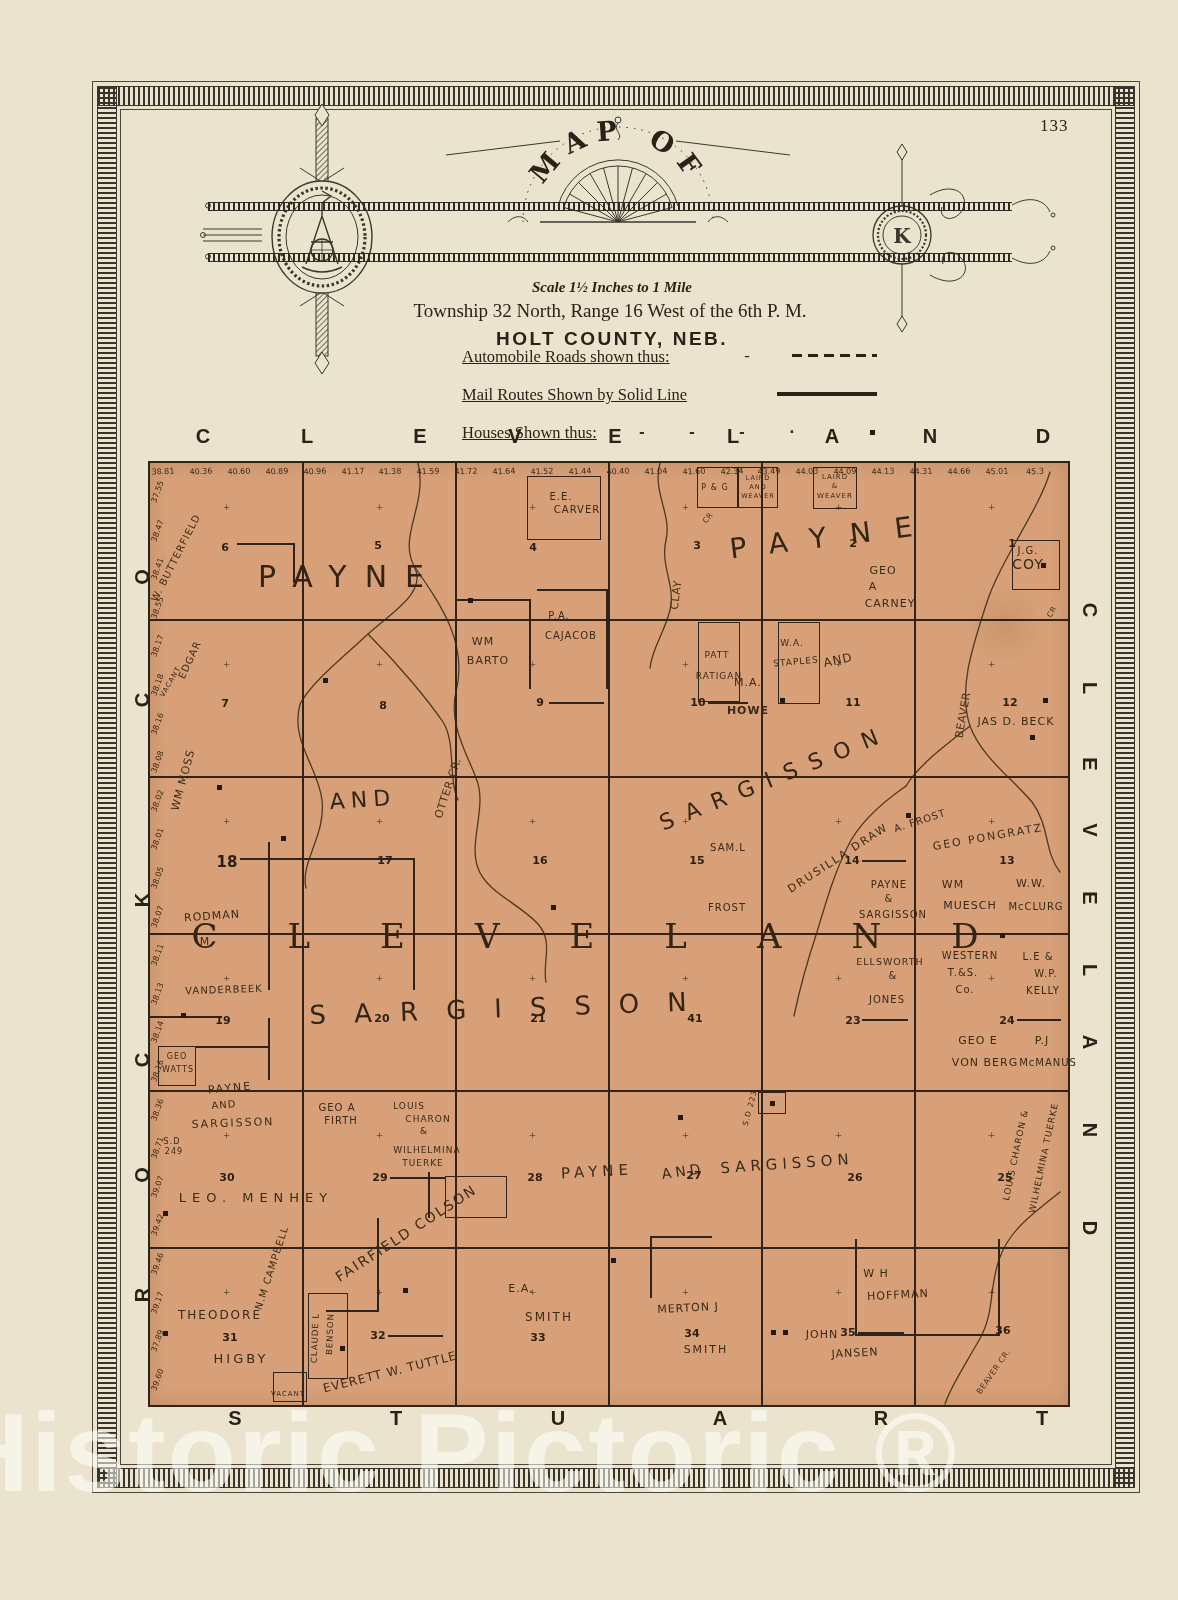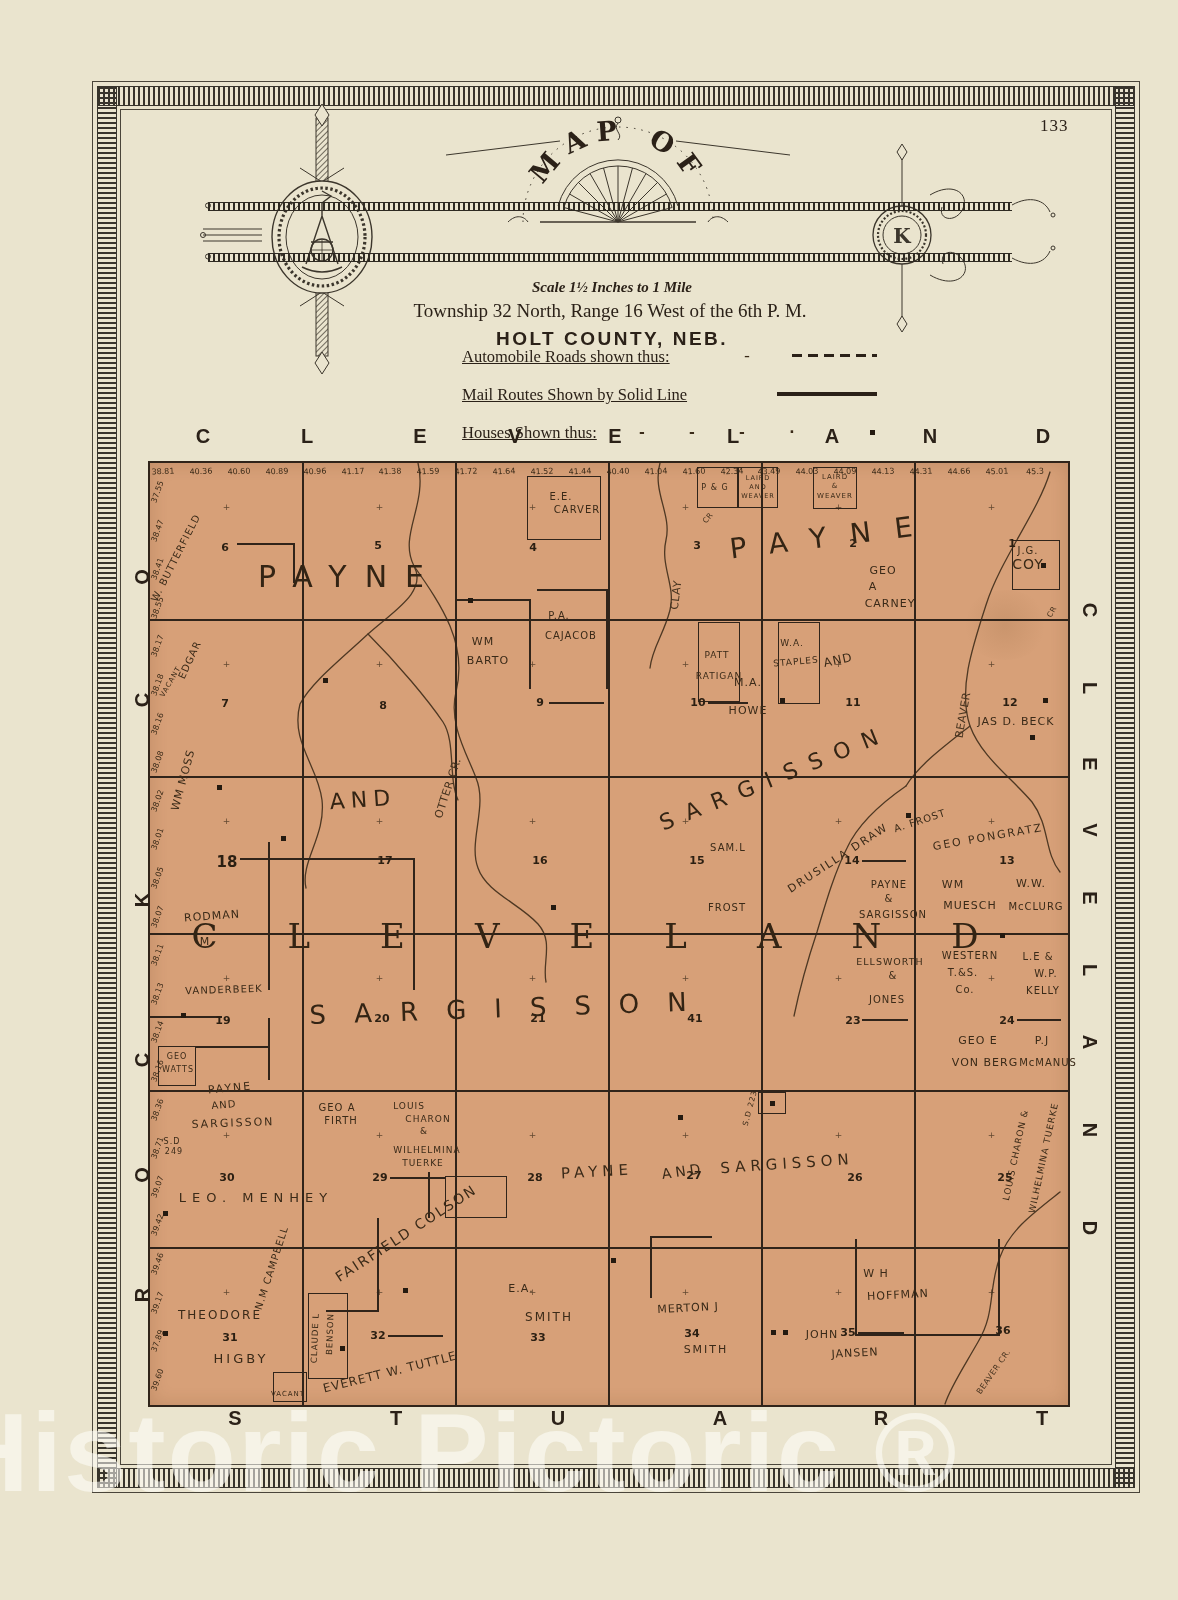--- a/index.html
+++ b/index.html
@@ -294,21 +294,21 @@
       <div class="lbl hand" style="left: 758px; top: 487px; font-size: 6.5px; --r: 0deg;">AND</div>
       <div class="lbl hand" style="left: 758px; top: 496px; font-size: 6.5px; --r: 0deg;">WEAVER</div>
       <div class="lbl hand" style="left: 835px; top: 477px; font-size: 7px; --r: 0deg;">LAIRD</div>
       <div class="lbl hand" style="left: 835px; top: 486px; font-size: 7px; --r: 0deg;">&amp;</div>
       <div class="lbl hand" style="left: 835px; top: 496px; font-size: 7px; --r: 0deg;">WEAVER</div>
       <div class="lbl hand" style="left: 1028px; top: 551px; font-size: 10px; --r: 0deg;">J.G.</div>
       <div class="lbl hand" style="left: 1028px; top: 564px; font-size: 14px; --r: 0deg;">COY</div>
       <div class="lbl hand" style="left: 717px; top: 655px; font-size: 9px; --r: 0deg;">PATT</div>
       <div class="lbl hand" style="left: 719px; top: 676px; font-size: 9px; --r: 0deg;">RATIGAN</div>
       <div class="lbl hand" style="left: 748px; top: 682px; font-size: 11px; --r: 0deg;">M.A.</div>
-      <div class="lbl hand" style="left: 748px; top: 710px; font-size: 11px; --r: 0deg;">HOWE</div>
+      <div class="lbl hand" style="left: 748px; top: 710px; font-size: 11px; font-weight: bold; --r: 0deg;">HOWE</div>
       <div class="lbl hand" style="left: 792px; top: 643px; font-size: 9px; --r: 0deg;">W.A.</div>
       <div class="lbl hand" style="left: 796px; top: 662px; font-size: 9px; --r: -5deg;">STAPLES</div>
       <div class="lbl hand" style="left: 838px; top: 660px; font-size: 12px; --r: -12deg;">AND</div>
       <div class="lbl hand" style="left: 1016px; top: 721px; font-size: 11px; --r: 0deg;">JAS D. BECK</div>
       <div class="lbl hand" style="left: 988px; top: 837px; font-size: 11px; letter-spacing: 2px; --r: -10deg;">GEO PONGRATZ</div>
       <div class="lbl hand" style="left: 920px; top: 821px; font-size: 10px; --r: -18deg;">A. FROST</div>
       <div class="lbl hand" style="left: 728px; top: 848px; font-size: 10px; --r: 0deg;">SAM.L</div>
       <div class="lbl hand" style="left: 727px; top: 908px; font-size: 10px; --r: 0deg;">FROST</div>
       <div class="lbl hand" style="left: 889px; top: 885px; font-size: 10px; --r: 0deg;">PAYNE</div>
       <div class="lbl hand" style="left: 889px; top: 899px; font-size: 10px; --r: 0deg;">&amp;</div>

